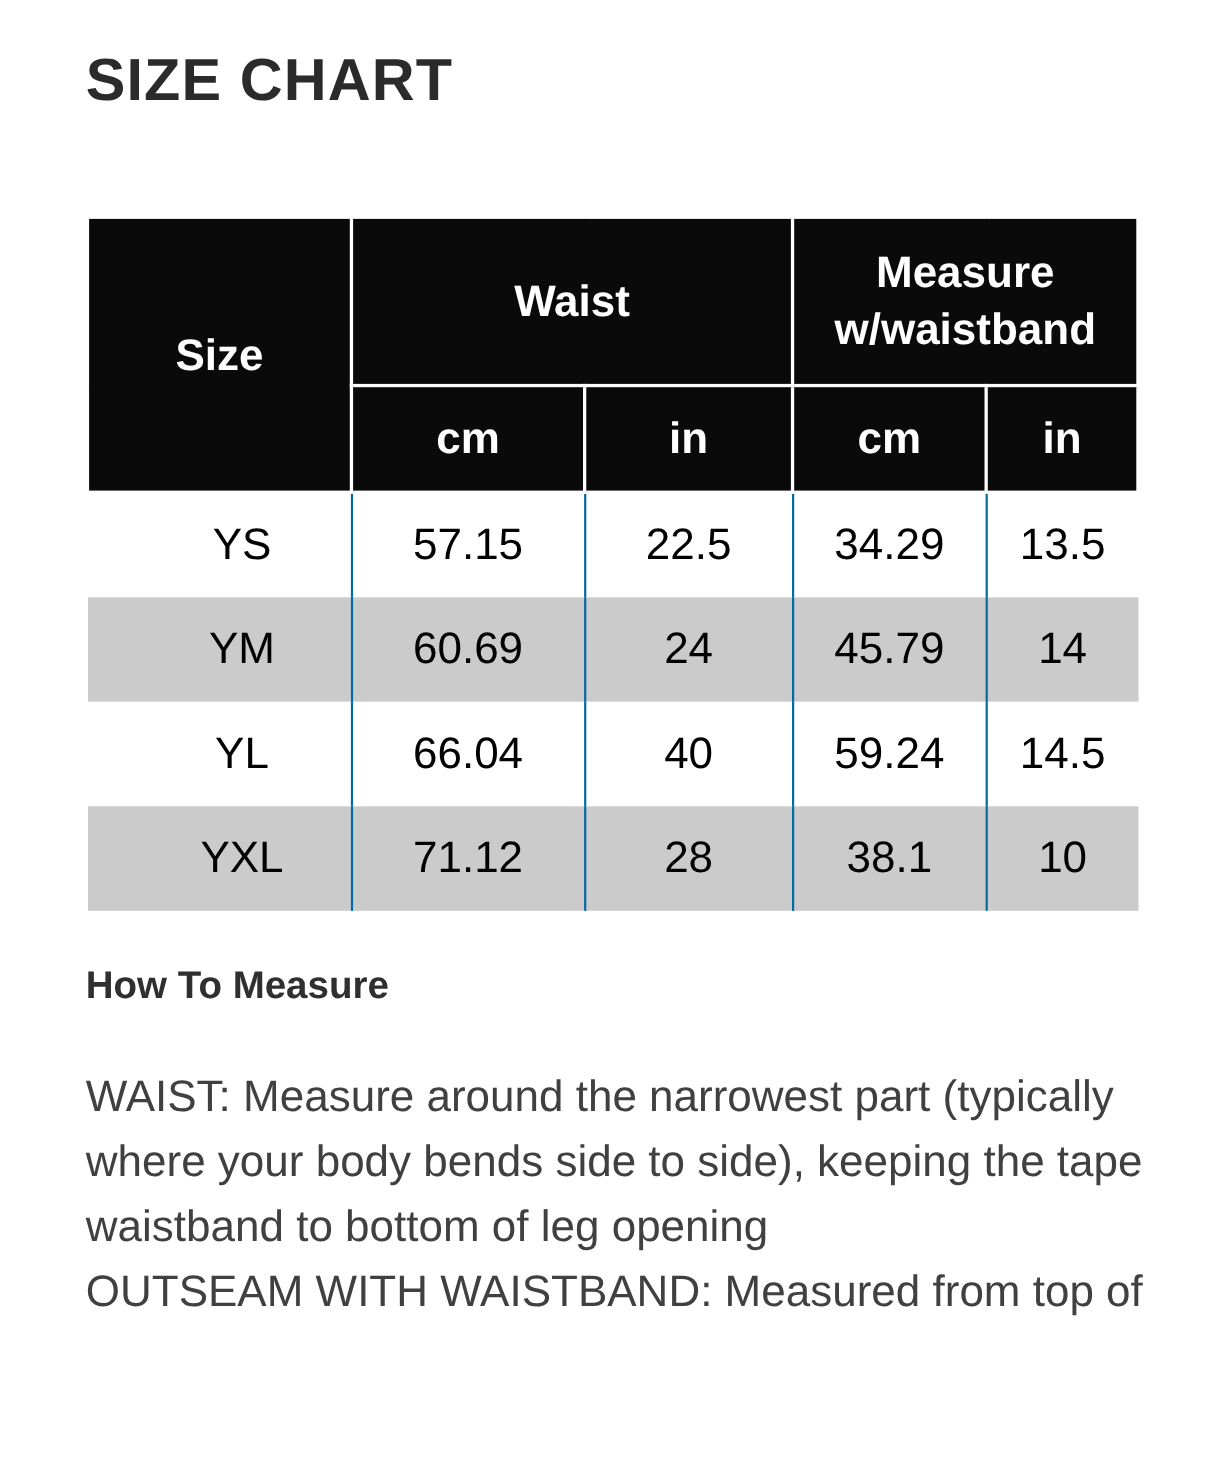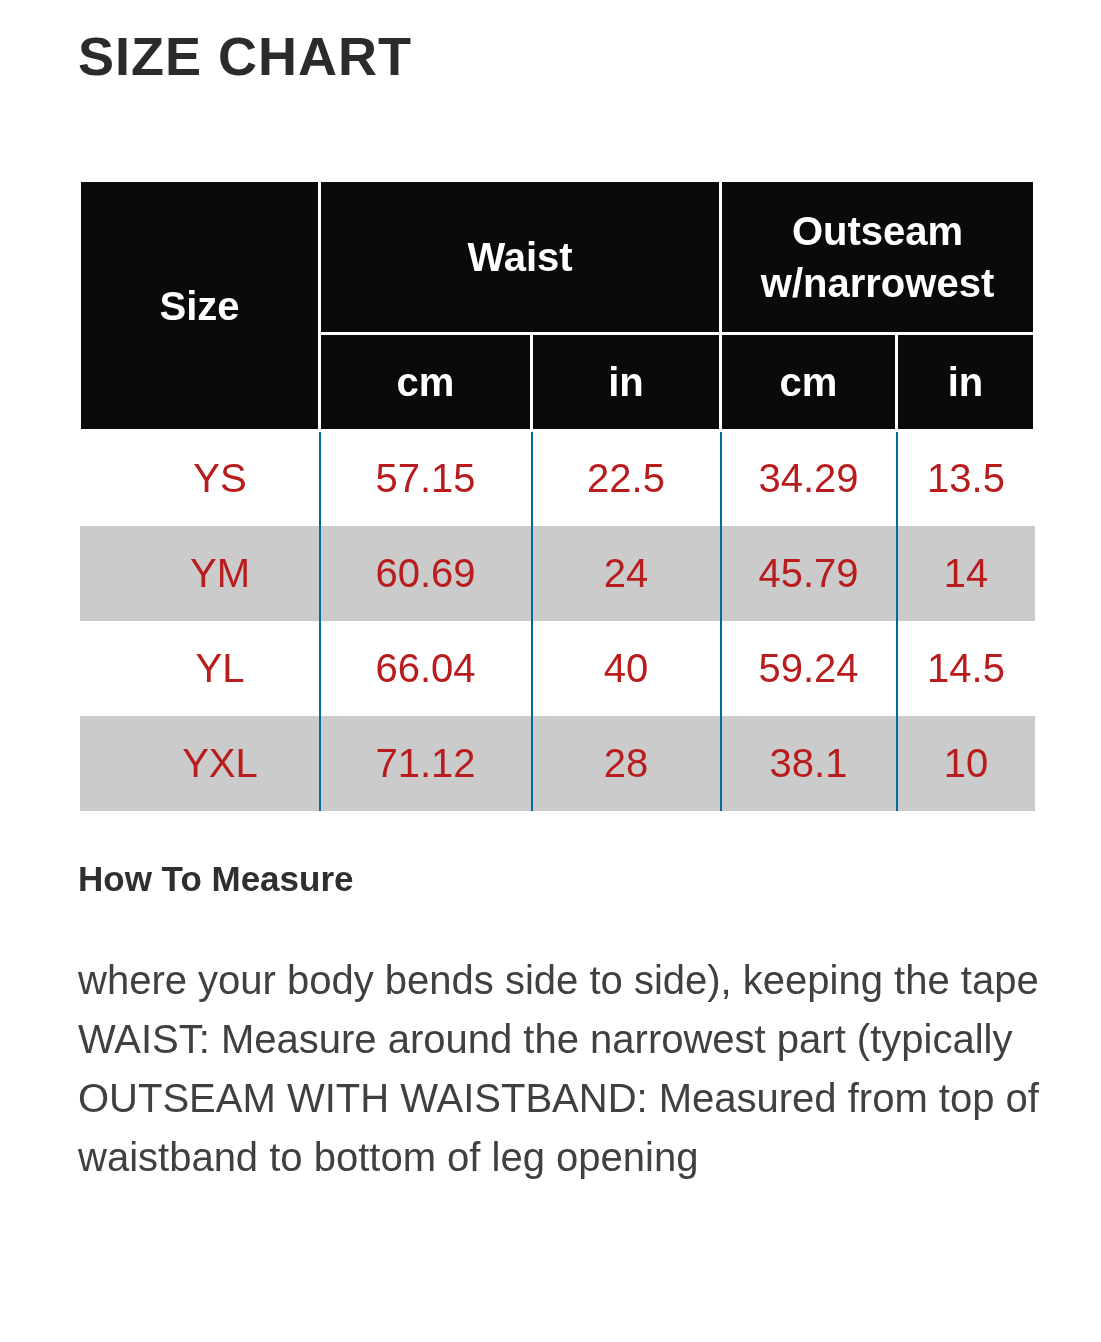--- a/index.html
+++ b/index.html
@@ -4,21 +4,21 @@
 <style>
   * { margin: 0; padding: 0; box-sizing: border-box; }
   html, body {
     width: 1101px; height: 1342px;
     background: #ffffff;
     font-family: "Liberation Sans", "DejaVu Sans", sans-serif;
     overflow: hidden;
   }
   .page {
     width: 1101px; height: 1342px;
-    padding: 25px 40px 0 78px;
+    padding: 42px 40px 0 78px;
     border-radius: 28px;
   }
   .title {
     font-size: 54px;
     font-weight: 700;
     letter-spacing: 1px;
     color: #2b2b2b;
   }
   table.size-table {
     margin-top: 92px;
@@ -36,21 +36,21 @@
   tr.body-row { height: 95px; }
   th.hdr {
     background: #0a0a0a;
     color: #ffffff;
     font-weight: 700;
     border: 3px solid #ffffff;
     line-height: 1.3;
   }
   th.hdr-outseam { padding: 0 30px; }
   td.cell {
-    color: #b91c1c;
+    color: #000000;
     font-weight: 400;
   }
   td.cell + td.cell { border-left: 2px solid #0369a1; }
   td.size-cell {
     text-align: left;
     padding-left: 42px;
   }
   tr.row-even { background: #ffffff; }
   tr.row-odd { background: #cbcbcb; }
   .howto-heading {
@@ -79,21 +79,21 @@
       <col style="width:240px">
       <col style="width:212px">
       <col style="width:189px">
       <col style="width:176px">
       <col style="width:138px">
     </colgroup>
     <tbody>
       <tr class="header-top">
         <th class="hdr" rowspan="2">Size</th>
         <th class="hdr" colspan="2">Waist</th>
-        <th class="hdr hdr-outseam" colspan="2">Outseam w/narrowest</th>
+        <th class="hdr hdr-outseam" colspan="2">Measure w/waistband</th>
       </tr>
       <tr class="header-units">
         <th class="hdr">cm</th>
         <th class="hdr">in</th>
         <th class="hdr">cm</th>
         <th class="hdr">in</th>
       </tr>
 
       <tr class="body-row row-even">
         <td class="cell size-cell">YS</td>
@@ -122,19 +122,19 @@
         <td class="cell">28</td>
         <td class="cell">38.1</td>
         <td class="cell">10</td>
       </tr>
     </tbody>
   </table>
 
   <h2 class="howto-heading">How To Measure</h2>
 
   <div class="howto-text">
+    <div class="howto-line">WAIST: Measure around the narrowest part (typically</div>
     <div class="howto-line">where your body bends side to side), keeping the tape</div>
-    <div class="howto-line">WAIST: Measure around the narrowest part (typically</div>
+    <div class="howto-line">waistband to bottom of leg opening</div>
     <div class="howto-line">OUTSEAM WITH WAISTBAND: Measured from top of</div>
-    <div class="howto-line">waistband to bottom of leg opening</div>
   </div>
 
 </div>
 
 </body></html>

